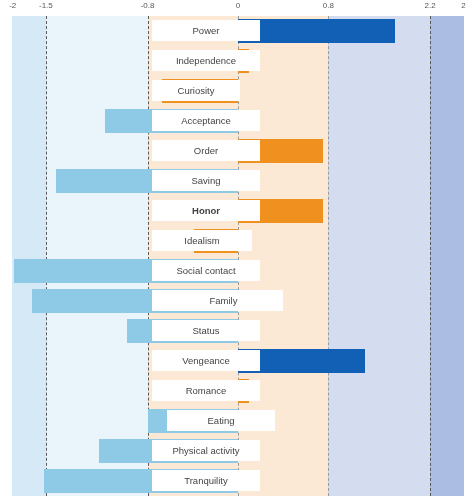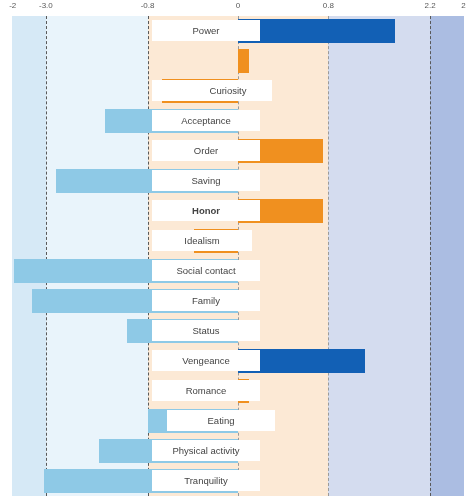--- a/index.html
+++ b/index.html
@@ -33,21 +33,21 @@
       background:#ffffff;color:#444444;font-size:9.5px;text-align:center;
       white-space:nowrap;overflow:hidden;}
 </style>
 </head>
 <body>
 
 <div id="chart-root">
 
   <div id="axis-labels">
       <div class="axis-tick-label" style="left: 12px; transform: translateX(-40%);">-2</div>
-      <div class="axis-tick-label" style="left: 45.9px;">-3.0</div>
+      <div class="axis-tick-label" style="left: 45.9px;">-1.5</div>
       <div class="axis-tick-label" style="left: 147.6px;">-0.8</div>
       <div class="axis-tick-label" style="left: 238px;">0</div>
       <div class="axis-tick-label" style="left: 328.4px;">0.8</div>
       <div class="axis-tick-label" style="left: 430.1px;">2.2</div>
       <div class="axis-tick-label" style="left: 464px; transform: translateX(-60%);">2</div>
     </div>
 
   <div id="plot-area">
     <div id="bands">
         <div class="band" style="left: 0px; width: 33.9px; background: rgb(214, 233, 246);"></div>
@@ -64,24 +64,25 @@
         <div class="refline faint" style="left: 316.4px;"></div>
         <div class="refline" style="left: 418.1px;"></div>
       </div>
     <div id="rows">
         <div class="row" style="top: 0px; height: 30px;">
           <div class="bar pos-strong" style="left: 226px; width: 157.07px;"></div>
           <div class="label-box" style="left: 140px; width: 108px;">Power</div>
         </div>
         <div class="row" style="top: 30px; height: 30px;">
           <div class="bar pos-mid" style="left: 226px; width: 11.3px;"></div>
+          <div class="label-box" style="left: 140px; width: 108px;">Independence</div>
         </div>
         <div class="row" style="top: 60px; height: 30px;">
           <div class="bar pos-mid" style="left: 150.29px; width: 75.71px;"></div>
-          <div class="label-box" style="left: 140px; width: 88px; padding-left: 32px;">Curiosity</div>
+          <div class="label-box" style="left: 140px; width: 88px;">Curiosity</div>
         </div>
         <div class="row" style="top: 90px; height: 30px;">
           <div class="bar neg-mid" style="left: 92.66px; width: 133.34px;"></div>
           <div class="label-box" style="left: 140px; width: 108px;">Acceptance</div>
         </div>
         <div class="row" style="top: 120px; height: 30px;">
           <div class="bar pos-mid" style="left: 226px; width: 84.75px;"></div>
           <div class="label-box" style="left: 140px; width: 108px;">Order</div>
         </div>
         <div class="row" style="top: 150px; height: 30px;">
@@ -95,21 +96,21 @@
         <div class="row" style="top: 210px; height: 30px;">
           <div class="bar pos-mid" style="left: 181.93px; width: 44.07px;"></div>
           <div class="label-box" style="left: 140px; width: 100px;">Idealism</div>
         </div>
         <div class="row" style="top: 240px; height: 30px;">
           <div class="bar neg-mid" style="left: 2.26px; width: 223.74px;"></div>
           <div class="label-box" style="left: 140px; width: 108px;">Social contact</div>
         </div>
         <div class="row" style="top: 270px; height: 30px;">
           <div class="bar neg-mid" style="left: 20.34px; width: 205.66px;"></div>
-          <div class="label-box" style="left: 140px; width: 108px;">Family</div>
+          <div class="label-box" style="left: 140px; width: 119px; padding-left: 12px;">Family</div>
         </div>
         <div class="row" style="top: 300px; height: 30px;">
           <div class="bar neg-mid" style="left: 115.26px; width: 110.74px;"></div>
           <div class="label-box" style="left: 140px; width: 108px;">Status</div>
         </div>
         <div class="row" style="top: 360px; height: 30px;">
           <div class="bar pos-mid" style="left: 226px; width: 11.3px;"></div>
           <div class="label-box" style="left: 140px; width: 108px;">Romance</div>
         </div>
         <div class="row" style="top: 330px; height: 30px;">

